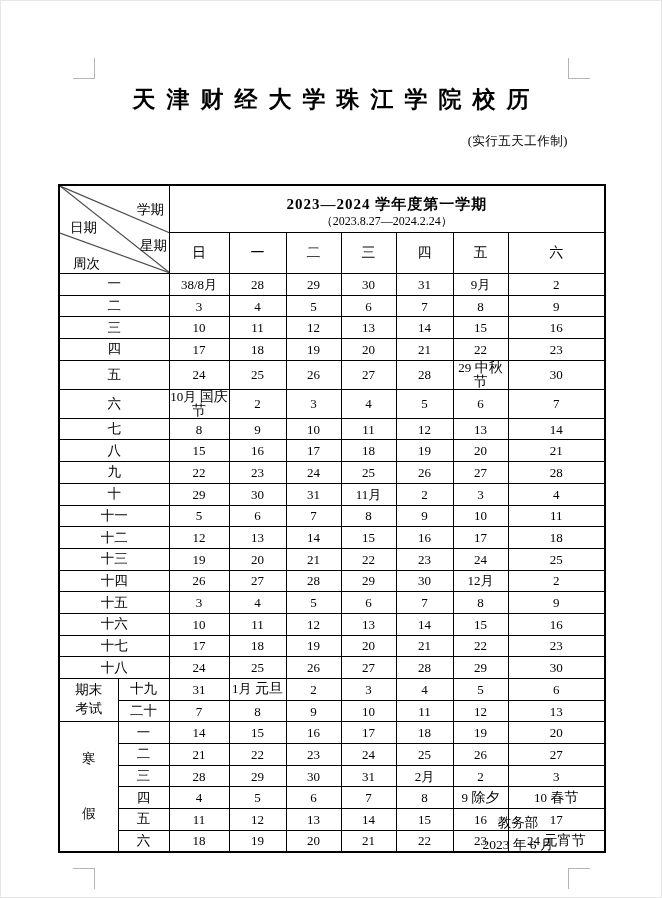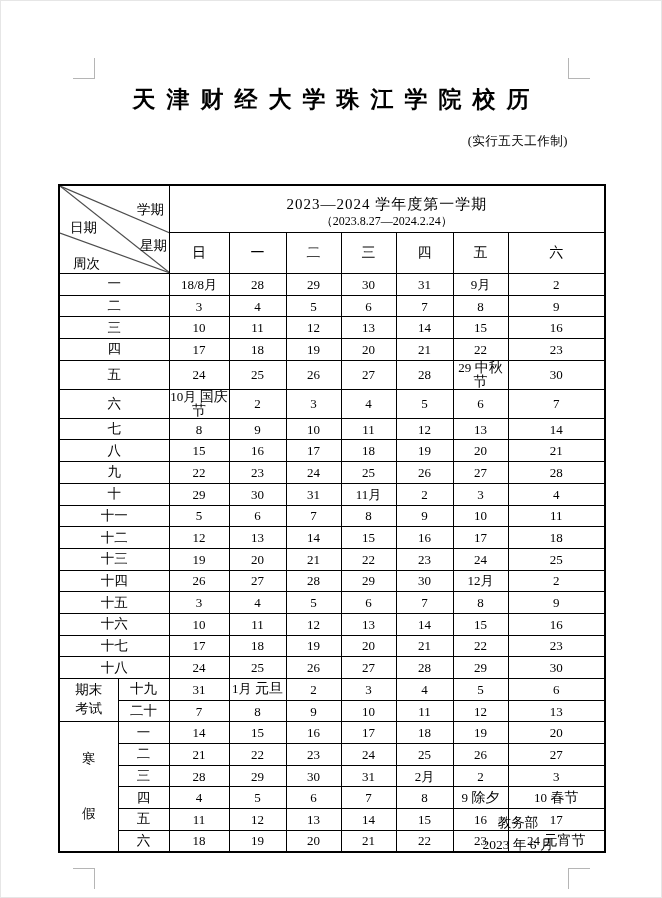--- a/index.html
+++ b/index.html
@@ -38,21 +38,21 @@
   }
   table.cal th,table.cal td{
     border:1px solid #000;
     padding:0;margin:0;
     text-align:center;vertical-align:middle;
     overflow:hidden;
   }
   .corner-cell{position:relative;padding:0;}
   .corner-cell svg{display:block;width:110px;height:87px;}
   .corner-cell text{font-family:"Liberation Serif","DejaVu Serif",serif;font-size:13.5px;fill:#000;}
-  .sem-title{font-size:15px;font-weight:normal;letter-spacing:1px;line-height:1.25;padding-top:6px;}
+  .sem-title{font-size:15px;font-weight:bold;letter-spacing:1px;line-height:1.25;padding-top:6px;}
   .sem-range{font-size:12px;font-weight:normal;line-height:1.3;text-align:center;}
   tr.hdr1{height:47px;}
   tr.hdr2{height:40px;}
   tr.hdr2 th{font-size:14px;font-weight:normal;}
   tbody tr{height:21.7px;}
   td.week-label{font-size:13.5px;}
   td.day-cell{font-size:13px;line-height:1;}
   td.day-cell .month{font-weight:normal;}
   td.day-cell .holiday{font-size:14px;letter-spacing:0;}
   td.section-label{font-size:13.5px;}
@@ -114,21 +114,21 @@
         <th>二</th>
         <th>三</th>
         <th>四</th>
         <th>五</th>
         <th>六</th>
       </tr>
     </thead>
     <tbody>
         <tr>
           <td class="week-label" colspan="2">一</td>
-          <td class="day-cell"><span>18/</span><span class="month">8月</span></td>
+          <td class="day-cell"><span>38/</span><span class="month">8月</span></td>
           <td class="day-cell">28</td>
           <td class="day-cell">29</td>
           <td class="day-cell">30</td>
           <td class="day-cell">31</td>
           <td class="day-cell"><span class="month">9月</span></td>
           <td class="day-cell">2</td>
         </tr>
         <tr>
           <td class="week-label" colspan="2">二</td>
           <td class="day-cell">3</td>

